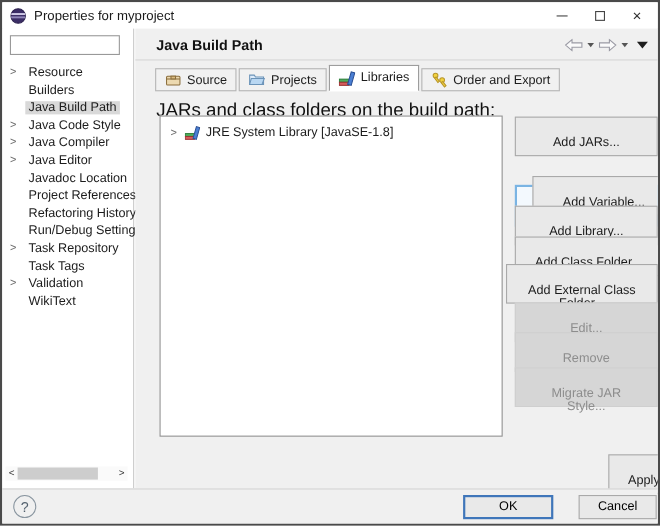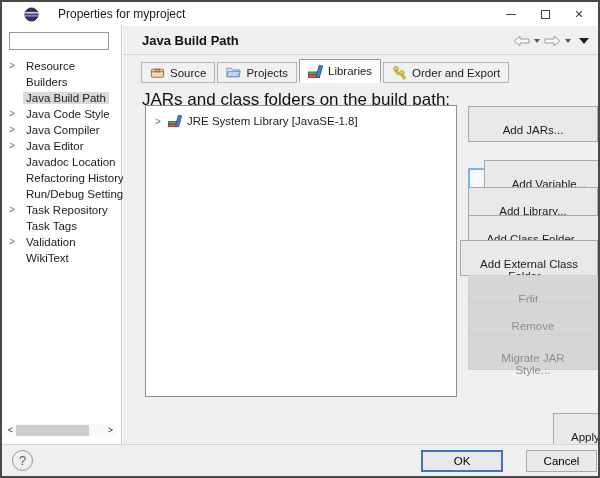--- a/index.html
+++ b/index.html
@@ -7,21 +7,21 @@
   body { font-family: "Liberation Sans", "DejaVu Sans", sans-serif; }
 
   #win {
     position: relative; width: 600px; height: 478px;
     background: #ffffff; border: 2px solid #4a4a4a;
     overflow: hidden; cursor: default;
   }
 
   
   .titlebar { position:absolute; left:0; top:0; right:0; height:24px; background:#fff;
-              display:flex; align-items:center; padding-left:22px;gap:12px; }
+              display:flex; align-items:center; padding-left:7px; }
   .titlebar .title { font-size:12px; color:#1a1a1a; margin-left:7px; }
   .win-controls { position:absolute; right:2px; top:0; height:24px; display:flex; }
   .wc { width:34px; height:24px; display:flex; align-items:center; justify-content:center; color:#333; }
   .wc-min i { display:block; width:10px; border-top:1.5px solid #444; }
   .wc-max i { display:block; width:9px; height:9px; border:1.5px solid #444; }
   .wc-close { font-size:14px; color:#333; line-height:1; }
 
   
   .sidebar { position:absolute; left:0; top:24px; width:120px; bottom:32px;
              background:#fff; border-right:1px solid #c9c9c9; }
@@ -127,20 +127,21 @@
   <div class="sidebar">
     <input class="filter-input" type="text" placeholder="" style="">
     <div class="tree">
       <div class="titem"><span class="chev">&gt;</span><span class="lbl">Resource</span></div>
       <div class="titem"><span class="lbl">Builders</span></div>
       <div class="titem"><span class="lbl sel">Java Build Path</span></div>
       <div class="titem"><span class="chev">&gt;</span><span class="lbl">Java Code Style</span></div>
       <div class="titem"><span class="chev">&gt;</span><span class="lbl">Java Compiler</span></div>
       <div class="titem"><span class="chev">&gt;</span><span class="lbl">Java Editor</span></div>
       <div class="titem"><span class="lbl">Javadoc Location</span></div>
+      <div class="titem"><span class="lbl">Project References</span></div>
       <div class="titem"><span class="lbl">Refactoring History</span></div>
       <div class="titem"><span class="lbl">Run/Debug Setting</span></div>
       <div class="titem"><span class="chev">&gt;</span><span class="lbl">Task Repository</span></div>
       <div class="titem"><span class="lbl">Task Tags</span></div>
       <div class="titem"><span class="chev">&gt;</span><span class="lbl">Validation</span></div>
       <div class="titem"><span class="lbl">WikiText</span></div>
     </div>
     <div class="hscroll">
       <span class="arr">&lt;</span>
       <span class="track">

